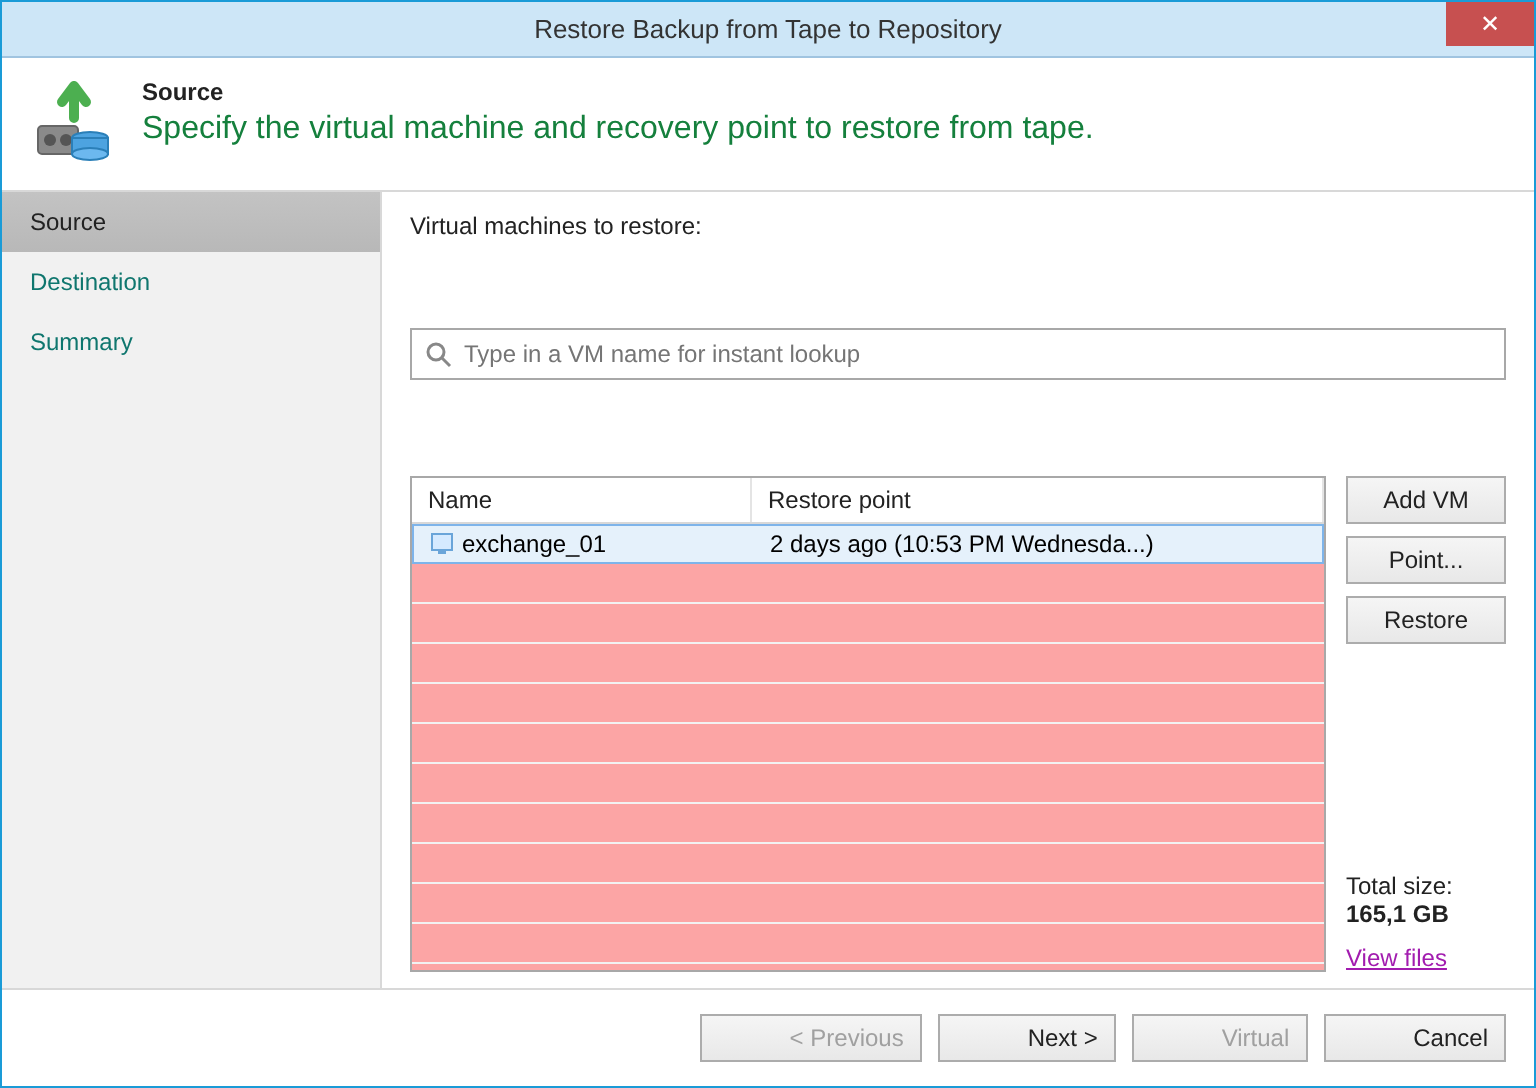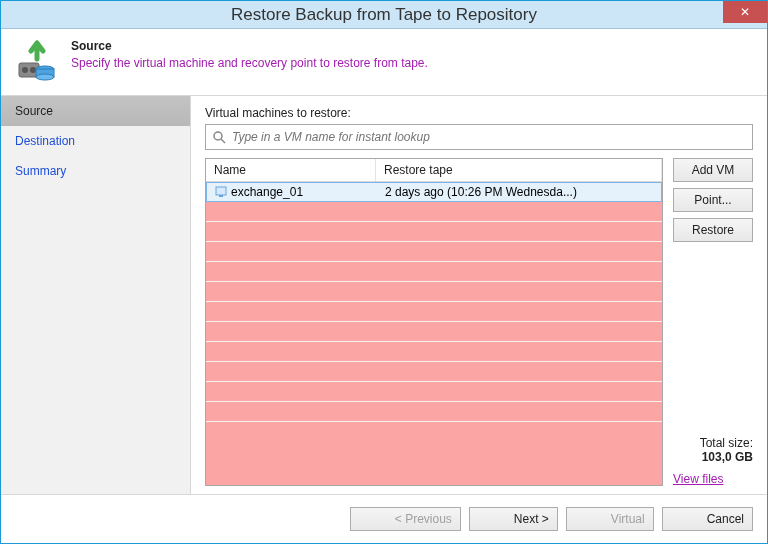--- a/index.html
+++ b/index.html
@@ -1,51 +1,51 @@
 <!DOCTYPE html>
 <html><head>
 <meta charset="utf-8">
 <style>
   * { box-sizing: border-box; margin: 0; padding: 0; font-family: "Segoe UI", Tahoma, sans-serif; font-size: 12px; }
   body { background: #fff; }
   .window { width: 768px; height: 544px; border: 1px solid #1a9bd7; display: flex; flex-direction: column; background: #fff; }
   .titlebar { height: 28px; background: linear-gradient(#cde6f7,#cde6f7); display: flex; align-items: center; position: relative; border-bottom: 1px solid #a0c4e0; }
-  .titlebar .title { flex: 1; text-align: center; color: #333; font-size: 17px; }
+  .titlebar .title { flex: 1; text-align: center; color: #333; font-size: 13px; }
   .close-btn { position: absolute; right: 0; top: 0; width: 44px; height: 22px; background: #c75050; color: #fff; display: flex; align-items: center; justify-content: center; font-family: Arial; font-size: 13px; cursor: default; }
   .header { display: flex; padding: 10px 14px 12px 14px; border-bottom: 1px solid #d8d8d8; gap: 12px; }
   .header-icon { width: 44px; height: 44px; flex-shrink: 0; position: relative; }
   .header-text h2 { font-weight: bold; font-size: 12px; color: #222; margin-bottom: 3px; }
-  .header-text p { font-size: 12px; color: #a21caf; }
+  .header-text p { font-size: 16px; color: #15803d; }
   .body { flex: 1; display: flex; min-height: 0; }
   .sidebar { width: 190px; background: #f1f1f1; border-right: 1px solid #d8d8d8; padding-top: 0; }
-  .sidebar-item { padding: 8px 14px; color: #1d4ed8; cursor: default; }
+  .sidebar-item { padding: 8px 14px; color: #0f766e; cursor: default; }
   .sidebar-item.active { background: linear-gradient(#c3c3c3,#b8b8b8); color: #222; }
-  .main { flex: 1; padding: 10px 14px 8px 14px; display: flex; flex-direction: column; min-height: 0; }
+  .main { flex: 1; padding: 10px 14px 8px 14px; display: flex; flex-direction: column; min-height: 0; gap: 40px; }
   .label { margin-bottom: 4px; color: #222; }
   .search-box { border: 1px solid #a8a8a8; height: 26px; display: flex; align-items: center; padding: 0 6px; margin-bottom: 8px; background: #fff; }
   .search-box svg { flex-shrink: 0; margin-right: 6px; }
-  .search-box input { border: none; outline: none; flex: 1; font-style: italic; color: #0f172a; font-size: 12px; background: transparent; }
+  .search-box input { border: none; outline: none; flex: 1; color: #0f172a; font-size: 12px; background: transparent; }
   .content-row { flex: 1; display: flex; gap: 10px; min-height: 0; }
   .grid-wrap { flex: 1; border: 1px solid #a8a8a8; background: #fff; display: flex; flex-direction: column; min-height: 0; }
   .grid-head { display: flex; border-bottom: 1px solid #d8d8d8; background: #fff; }
   .grid-head .col { padding: 4px 8px; border-right: 1px solid #e4e4e4; color: #222; }
   .col-name { width: 170px; }
   .col-restore { flex: 1; }
   .grid-body { flex: 1; overflow: hidden; background: #fca5a5; }
   .grid-row { display: flex; align-items: center; border-bottom: 1px solid #f0f0f0; height: 20px; }
   .grid-row.selected { background: #e5f1fb; border: 1px solid #7eb4ea; }
   .grid-row .cell { padding: 2px 8px; white-space: nowrap; overflow: hidden; text-overflow: ellipsis; display: flex; align-items: center; gap: 4px; }
   .grid-row .cell-name { width: 170px; }
   .grid-row .cell-restore { flex: 1; }
   .filler-row { height: 20px; border-bottom: 1px solid #f2f2f2; }
   .side-col { width: 80px; display: flex; flex-direction: column; gap: 6px; }
   .btn { border: 1px solid #acacac; background: linear-gradient(#f5f5f5,#e8e8e8); height: 24px; display: flex; align-items: center; justify-content: center; padding: 0 8px; color: #222; cursor: default; }
   .btn.disabled { color: #a0a0a0; }
   .side-spacer { flex: 1; }
-  .total { color: #222; margin-top: 6px; text-align: right; }
+  .total { color: #222; margin-top: 6px; }
   .total b { font-weight: bold; }
   .link { color: #a21caf; text-decoration: underline; cursor: pointer; margin-top: 2px; display: inline-block; }
   .footer { border-top: 1px solid #d8d8d8; padding: 12px 14px; display: flex; justify-content: flex-end; gap: 8px; }
   .footer .btn { min-width: 80px; padding-left: 44px; }
   .vm-icon { width: 12px; height: 12px; }
 </style>
 </head>
 <body>
 
 <div class="window">
@@ -97,33 +97,33 @@
           <circle cx="6" cy="6" r="4" stroke="#888" stroke-width="1.5" fill="none"></circle>
           <line x1="9" y1="9" x2="13" y2="13" stroke="#888" stroke-width="1.5"></line>
         </svg>
         <input type="text" placeholder="Type in a VM name for instant lookup" style="">
       </div>
 
       <div class="content-row">
         <div class="grid-wrap">
           <div class="grid-head">
             <div class="col col-name">Name</div>
-            <div class="col col-restore">Restore tape</div>
+            <div class="col col-restore">Restore point</div>
           </div>
           <div class="grid-body">
             <div class="grid-row selected">
               <div class="cell cell-name">
                 <svg class="vm-icon" viewBox="0 0 12 12">
                   <rect x="1" y="1" width="10" height="8" fill="#d5eaff" stroke="#6aa5d9"></rect>
                   <rect x="4" y="9" width="4" height="2" fill="#6aa5d9"></rect>
                 </svg>
                 <span>exchange_01</span>
               </div>
               <div class="cell cell-restore">
-                <span>2 days ago (10:26 PM Wednesda...)</span>
+                <span>2 days ago (10:53 PM Wednesda...)</span>
               </div>
             </div>
             <div class="filler-row"></div>
             <div class="filler-row"></div>
             <div class="filler-row"></div>
             <div class="filler-row"></div>
             <div class="filler-row"></div>
             <div class="filler-row"></div>
             <div class="filler-row"></div>
             <div class="filler-row"></div>
@@ -139,21 +139,21 @@
           </div>
           <div class="btn">
             <span>Point...</span>
           </div>
           <div class="btn">
             <span>Restore</span>
           </div>
           <div class="side-spacer"></div>
           <div class="total">
             <span>Total size:</span><br>
-            <b>103,0 GB</b>
+            <b>165,1 GB</b>
           </div>
           <a class="link">View files</a>
         </div>
       </div>
     </div>
   </div>
 
   <div class="footer">
     <div class="btn disabled">
       <span>&lt; Previous</span>

